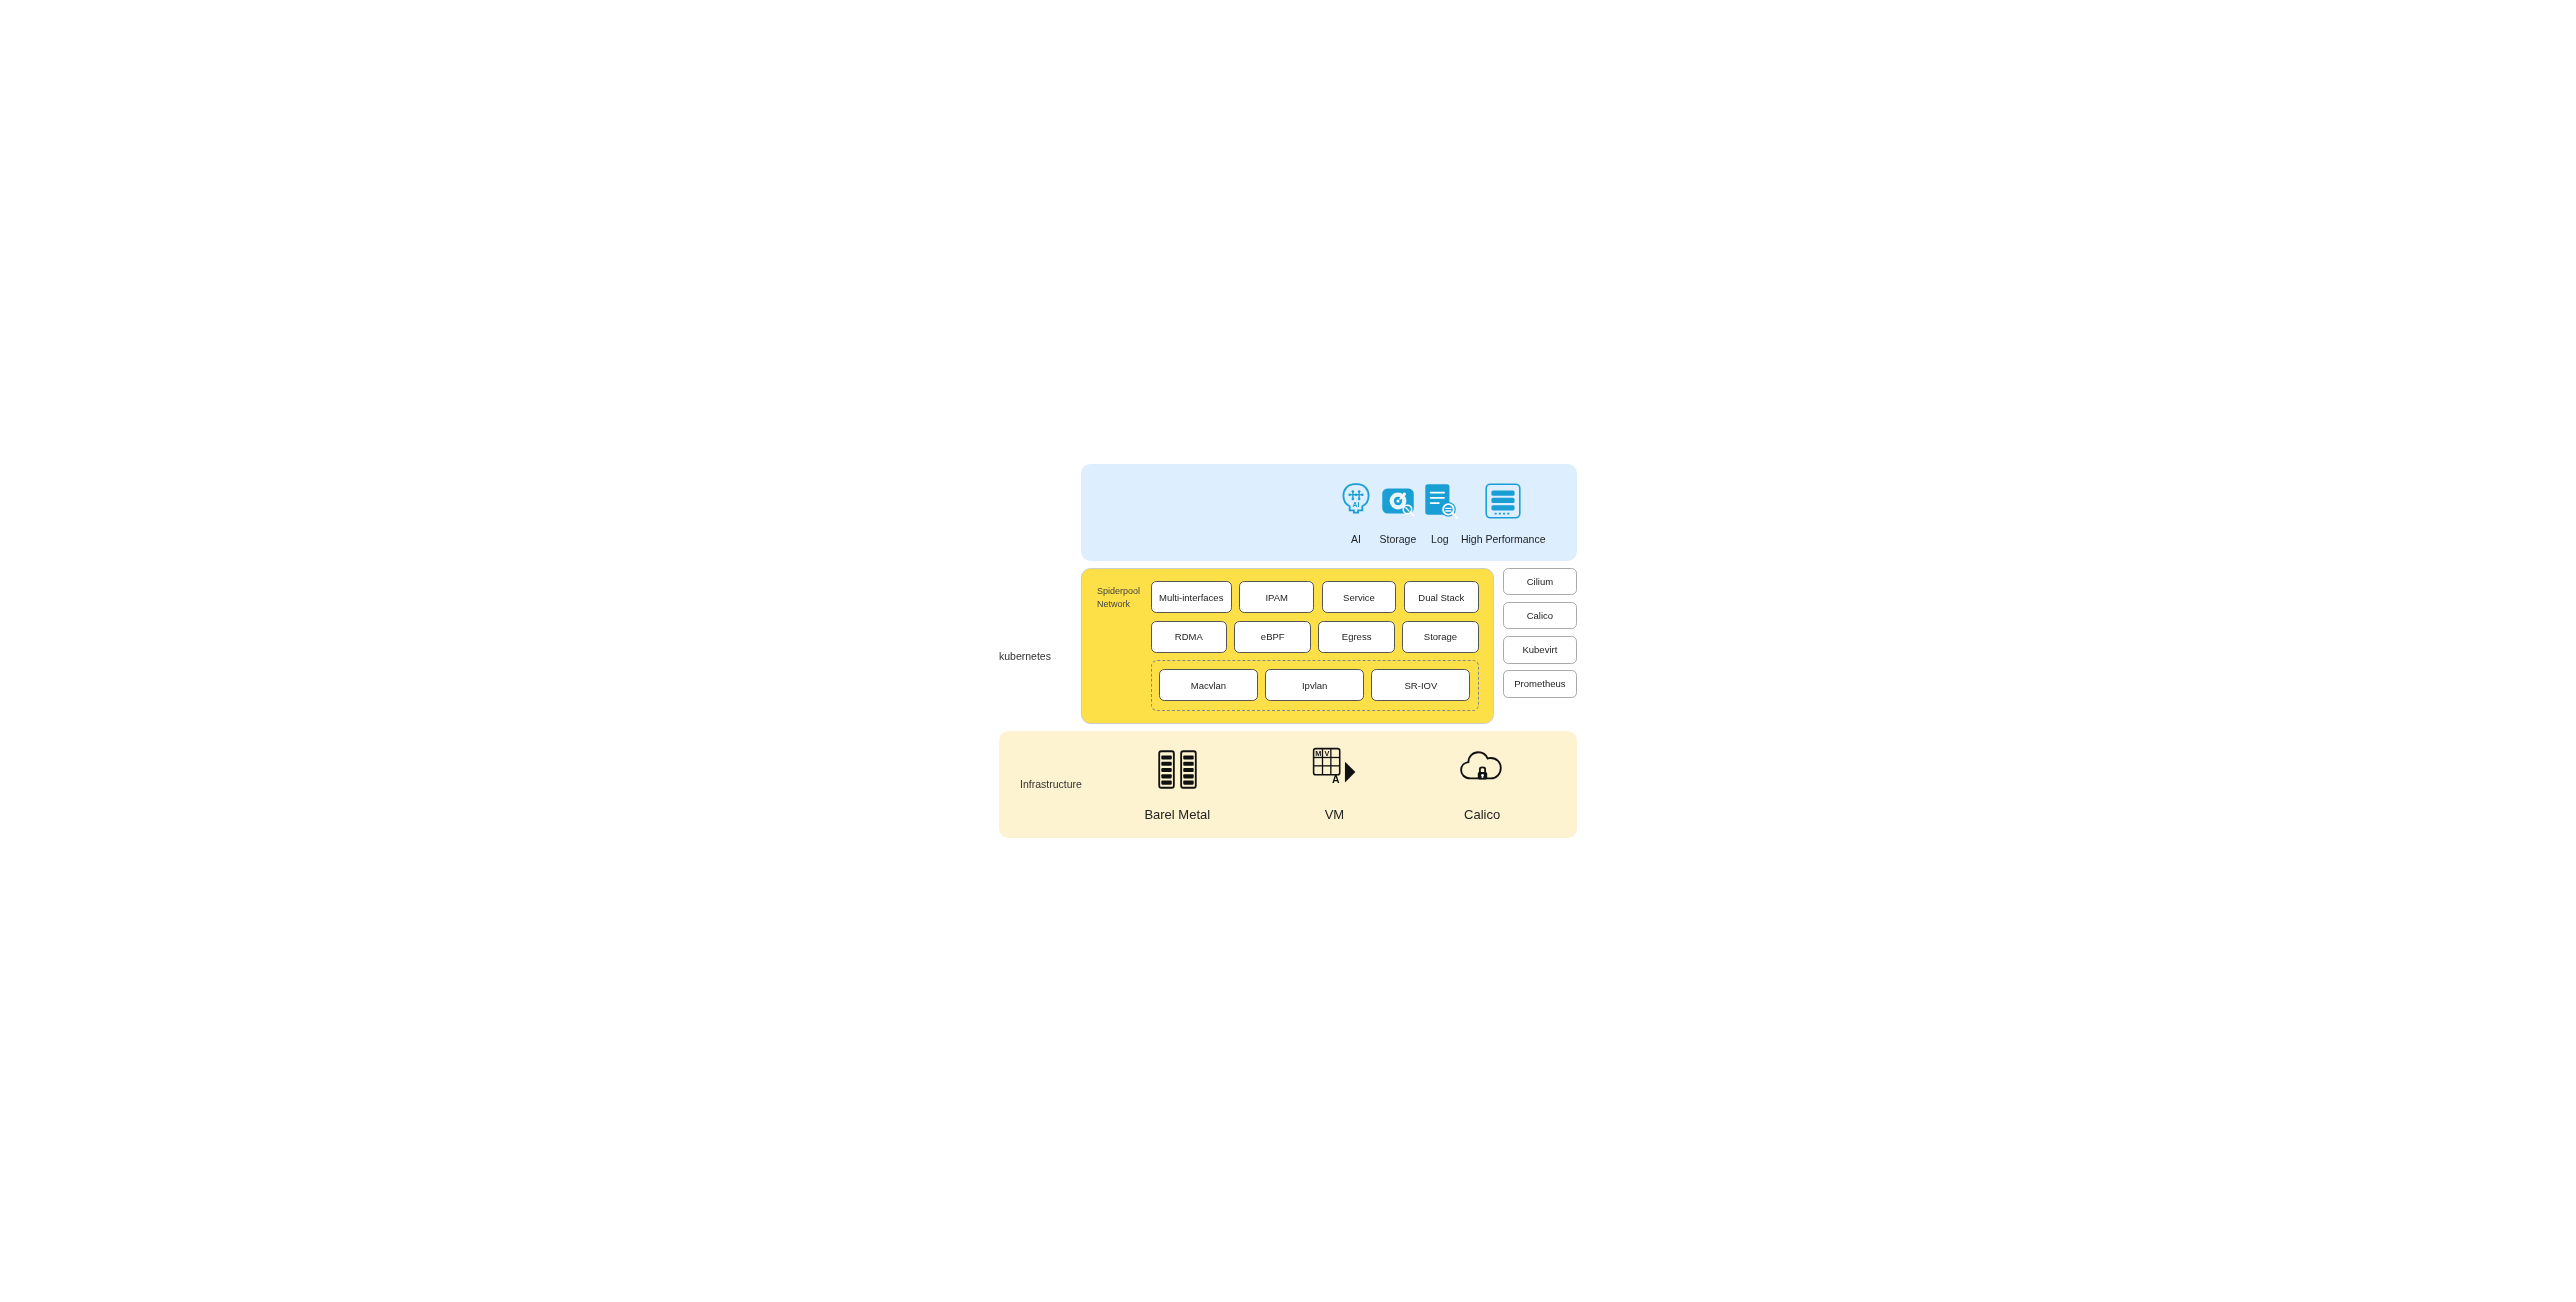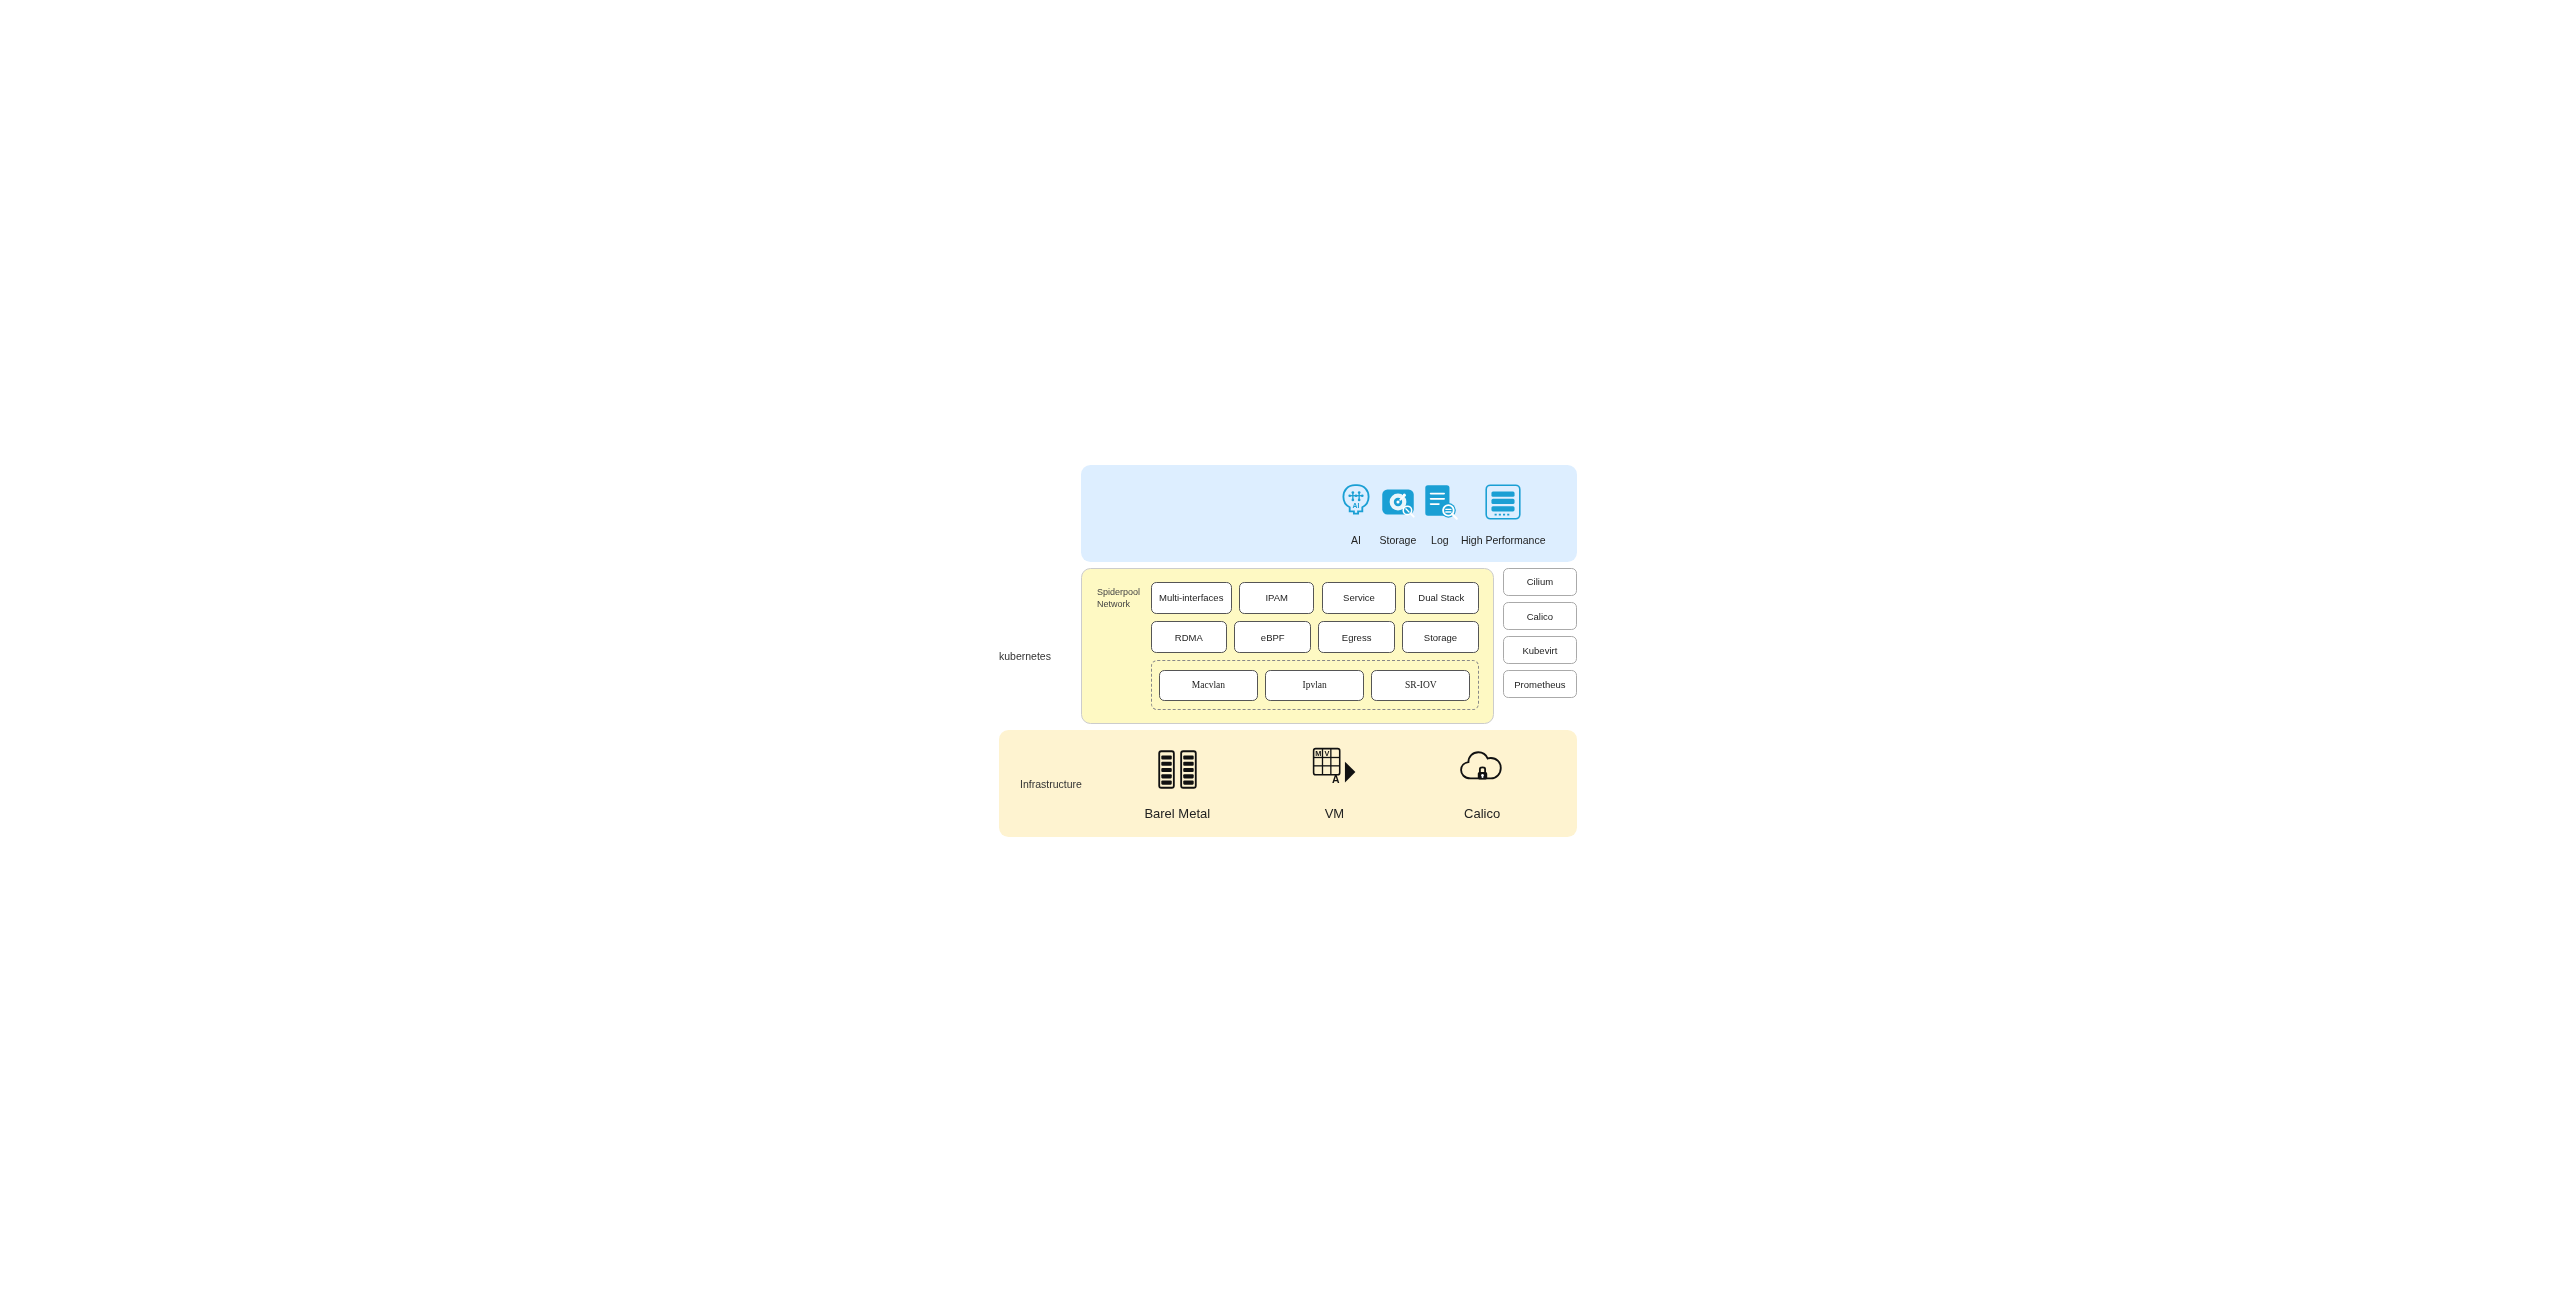--- a/index.html
+++ b/index.html
@@ -70,21 +70,21 @@
     .k8s-label {
       font-size: 10.5px;
       color: #333;
       font-weight: 400;
       margin-top: 20px;
     }
 
     
     .spiderpool-box {
       flex: 1;
-      background: #fef9c3;
+      background: #fde047;
       border: 0.8px solid #ccc;
       border-radius: 9.5px;
       padding: 12.6px 14.7px;
       display: flex;
       flex-direction: row;
       gap: 10.5px;
       align-items: flex-start;
     }
     .spiderpool-label {
       font-size: 9px;
@@ -123,21 +123,20 @@
     .dashed-row-container {
       border: 1.1px dashed #888;
       border-radius: 6.3px;
       padding: 8.4px 7.4px;
       display: flex;
       flex-direction: row;
       gap: 7.4px;
     }
     .dashed-row-container .feature-box {
       flex: 1;
-      font-family: Liberation Serif, serif;
     }
 
     
     .right-sidebar {
       display: flex;
       flex-direction: column;
       gap: 6.3px;
       justify-content: flex-start;
       min-width: 68px;
     }

